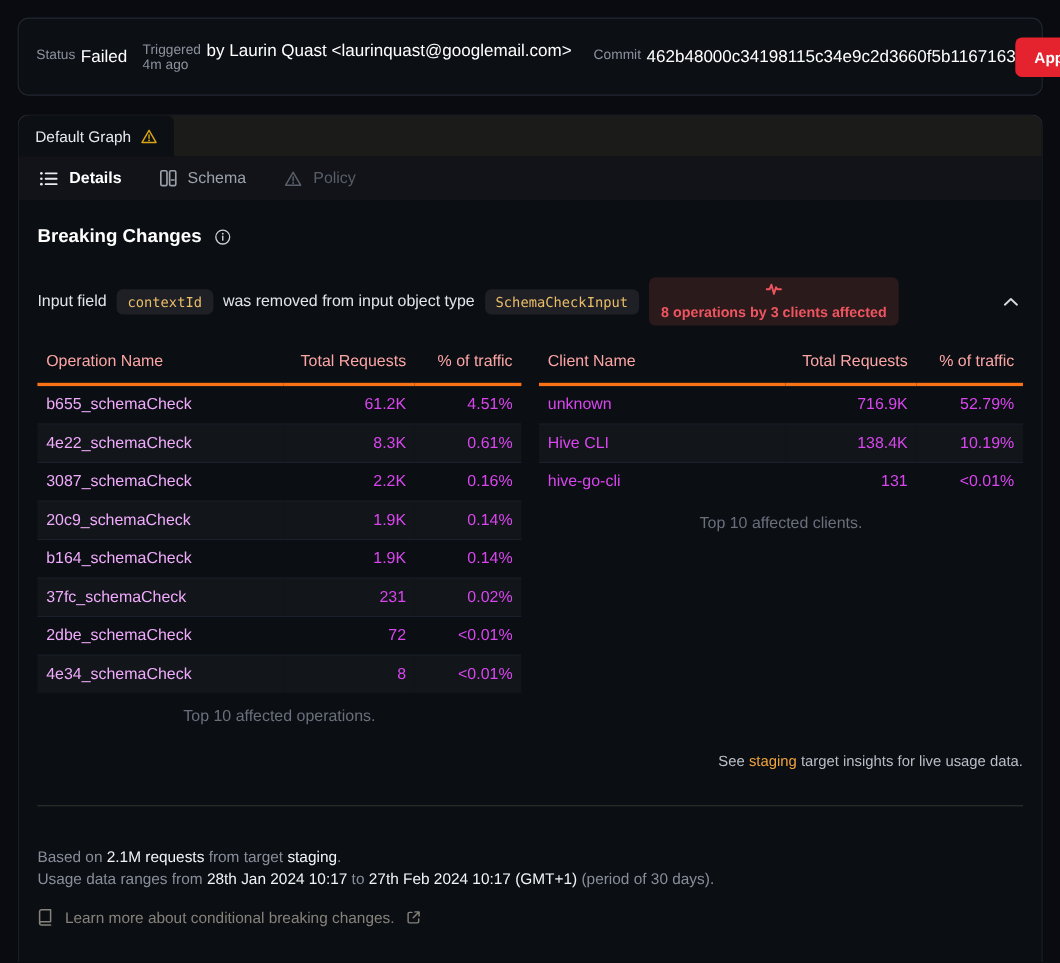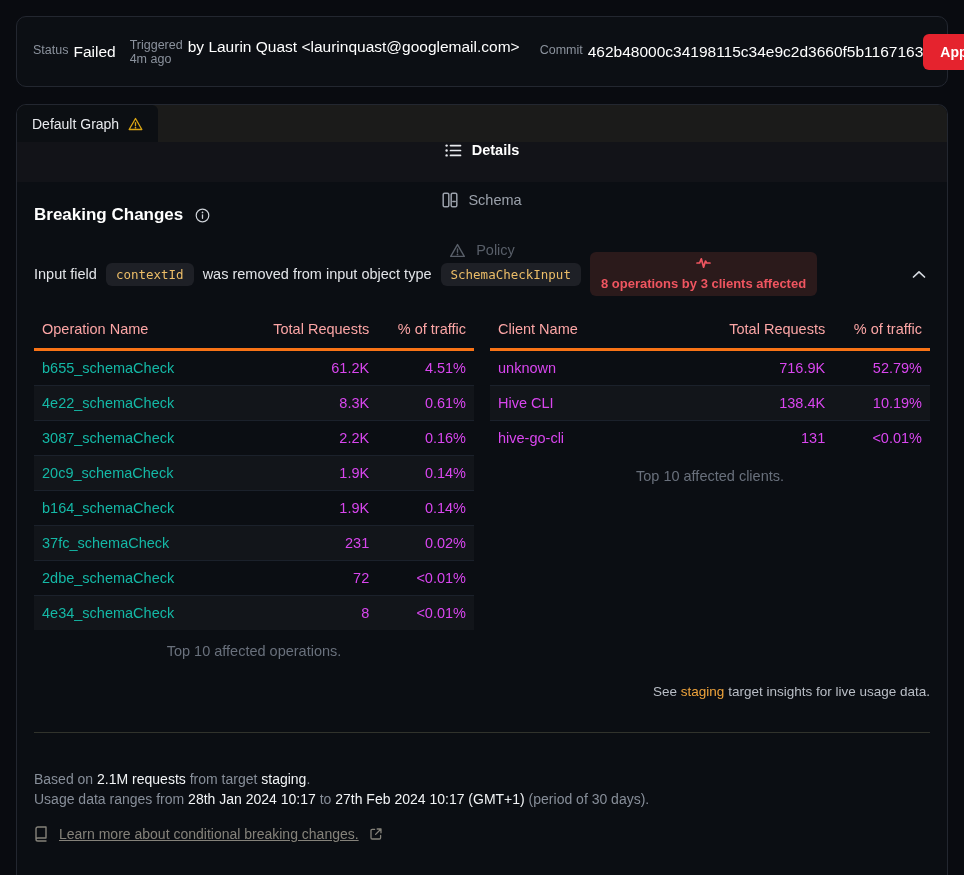--- a/index.html
+++ b/index.html
@@ -54,21 +54,21 @@
     display: flex; align-items: center; gap: 9px;
     background: #0c0f13;
     padding: 0 15px;
     border-radius: 6px 6px 0 0;
     font-size: 14px; color: #e8eaee;
     cursor: pointer;
   }
   .subtabs {
     background: #121318; height: 40px;
     display: flex; align-items: center;
-    padding: 0 19px; gap: 34px; flex-direction: column;
+    padding: 0 19px; gap: 34px;
   }
   .subtab { display: flex; align-items: center; gap: 10px; font-size: 14.5px; cursor: pointer; }
   .subtab.active { color: #ffffff; font-weight: 700; }
   .subtab.idle { color: #9ba1ab; }
   .subtab.disabled { color: #585e68; }
 
   .content { padding: 23px 17px 0; }
   .heading-row { display: flex; align-items: center; gap: 12px; }
   .heading-row h2 { font-size: 17px; font-weight: 700; color: #ffffff; }
 
@@ -110,37 +110,36 @@
     border-bottom: 3px solid #f97316;
     white-space: nowrap;
   }
   th.num, td.num { text-align: right; }
   th:nth-child(2) { width: 27%; }
   th:nth-child(3) { width: 22%; }
   td { padding: 9px 8px; color: #d946ef; white-space: nowrap; }
   tbody tr { border-bottom: 1px solid #1b212b; }
   tbody tr:nth-child(even) { background: rgba(255,255,255,0.03); }
   tbody tr:last-child { border-bottom: none; }
-  table.links td.c-name { color: #14b8a6; cursor: pointer; }
+  table.links td.c-name { color: #f0abfc; cursor: pointer; }
   .caption { margin-top: 13px; text-align: center; color: #69707c; font-size: 14.5px; }
 
   .note { margin-top: 25px; text-align: right; font-size: 13.5px; color: #b9bec6; }
   .note a { color: #f0a43c; text-decoration: none; cursor: pointer; }
 
   .divider { margin-top: 33px; border: none; border-top: 1px solid #31332c; }
 
   .meta { font-size: 14px; color: #878e99; line-height: 20px; }
   .meta.first { margin-top: 36px; }
   .meta b { color: #f2f4f6; font-weight: 500; }
   .learn {
     margin-top: 17px;
     display: flex; align-items: center; gap: 11px;
     font-size: 14px; color: #85827a;
     cursor: pointer;
-    text-decoration: underline;
   }
   .ico { flex: none; display: inline-flex; }
 </style>
 </head>
 <body>
 
 <div class="page">
 
   <header class="topcard">
     <div class="hcol">

